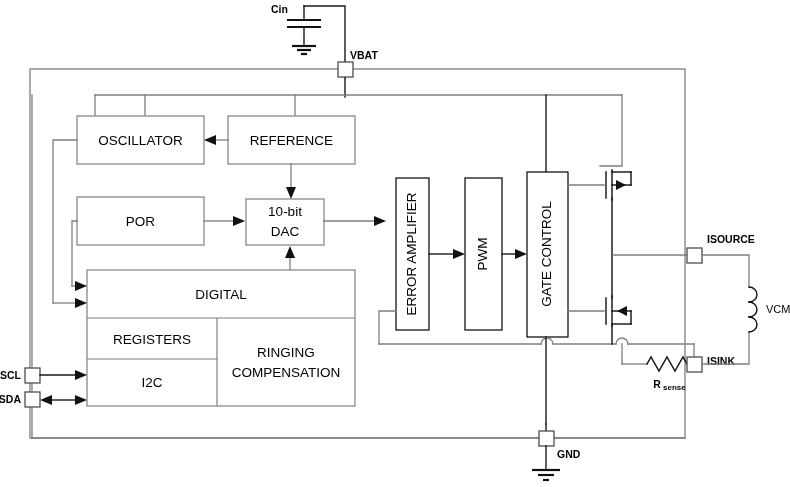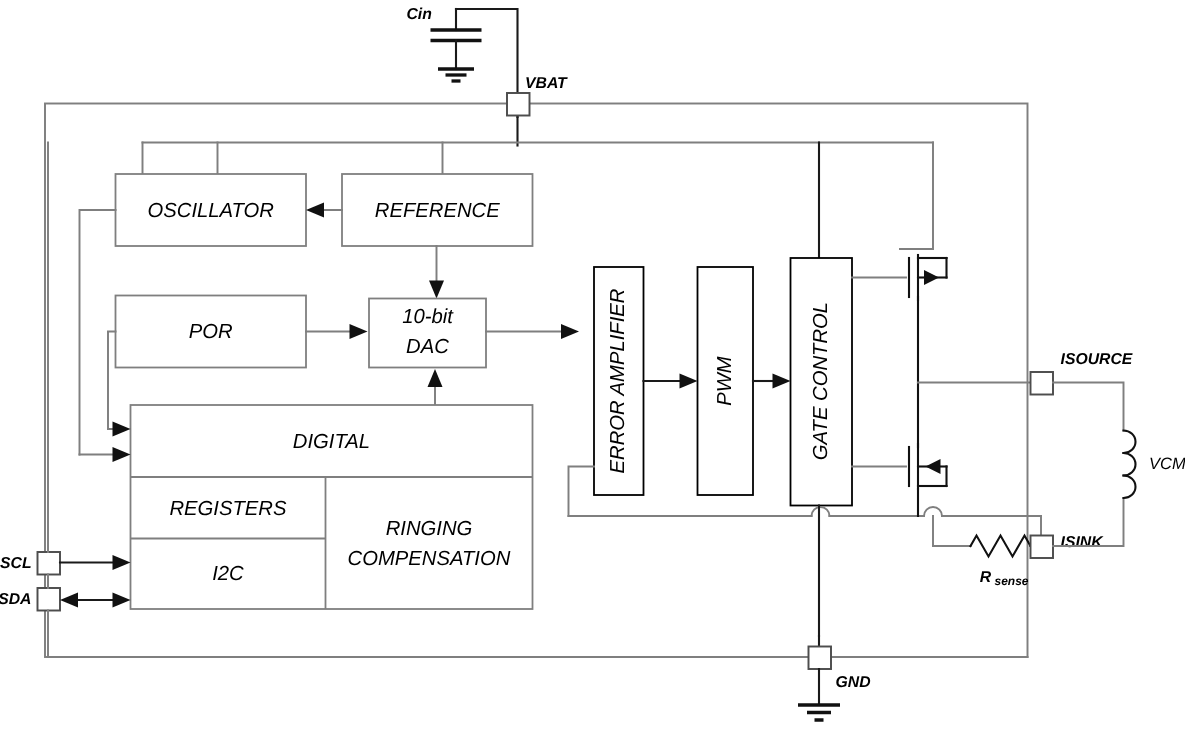--- a/index.html
+++ b/index.html
@@ -10,21 +10,20 @@
   body {
     width: 790px;
     height: 487px;
     font-family: "Liberation Sans", sans-serif;
     overflow: hidden;
   }
   #diagram-root {
     position: relative;
     width: 790px;
     height: 355px;
-    font-style: italic;
   }
   svg {
     display: block;
   }
   .blk {
     fill: #ffffff;
     stroke: #7f7f7f;
     stroke-width: 1.2;
   }
   .blk-dark {

